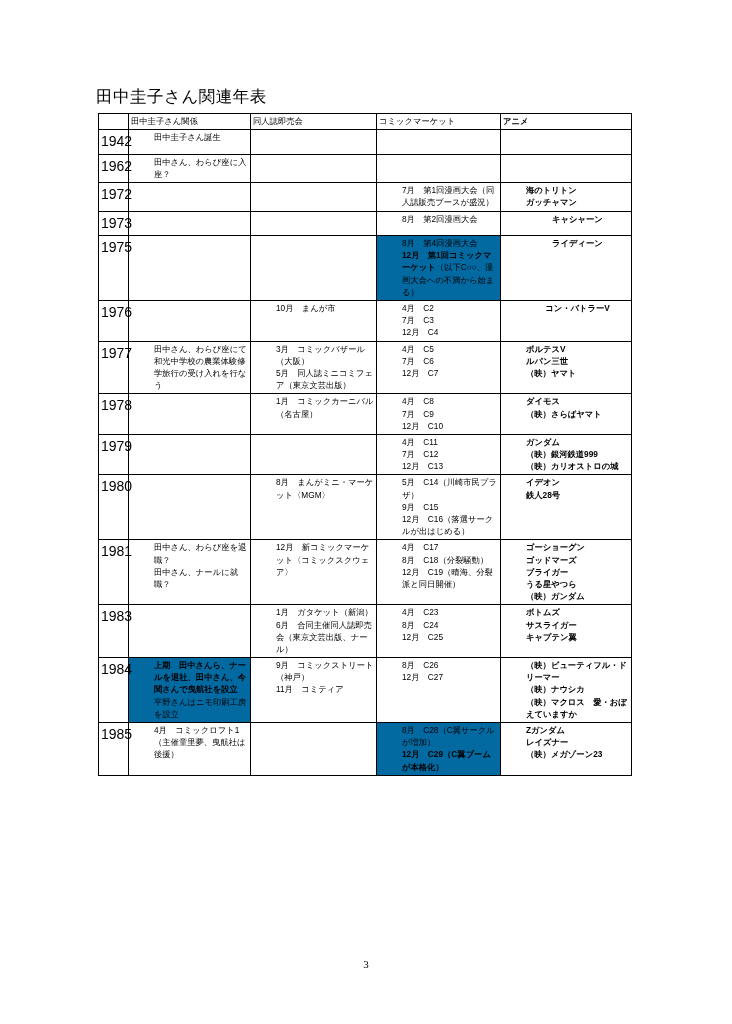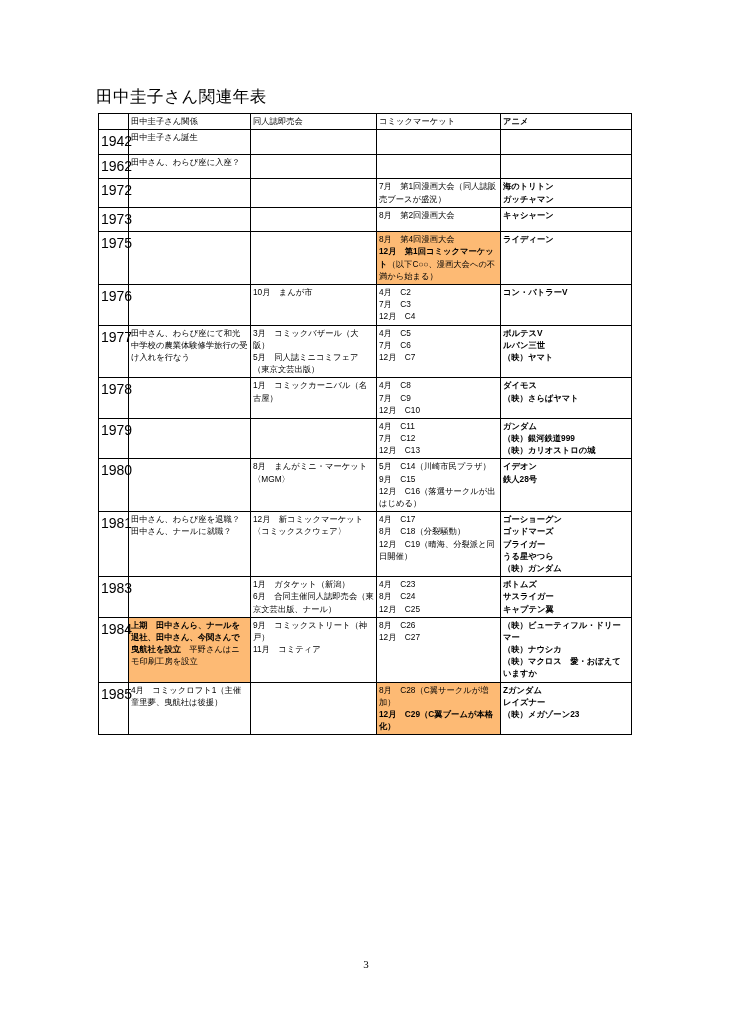--- a/index.html
+++ b/index.html
@@ -67,29 +67,31 @@
   td.c-doujin { width: 126px; }
   td.c-comiket { width: 124px; }
   td.c-anime  { width: 131px; font-weight: bold; }
 
   td.head {
     vertical-align: top;
   }
   .cellline {
     display: block;
     white-space: pre-wrap;
+    margin-left: 23px;
   }
   .shaded {
-    background: #fdba74;
+    background: #0369a1;
   }
   .bold {
     font-weight: bold;
   }
   .vmid {
     vertical-align: middle;
+    text-align: center;
   }
   .page-number {
     position: absolute;
     left: 0;
     top: 958px;
     width: 732px;
     text-align: center;
     font-size: 11px;
     font-family: "Liberation Serif", "DejaVu Serif", serif;
   }

